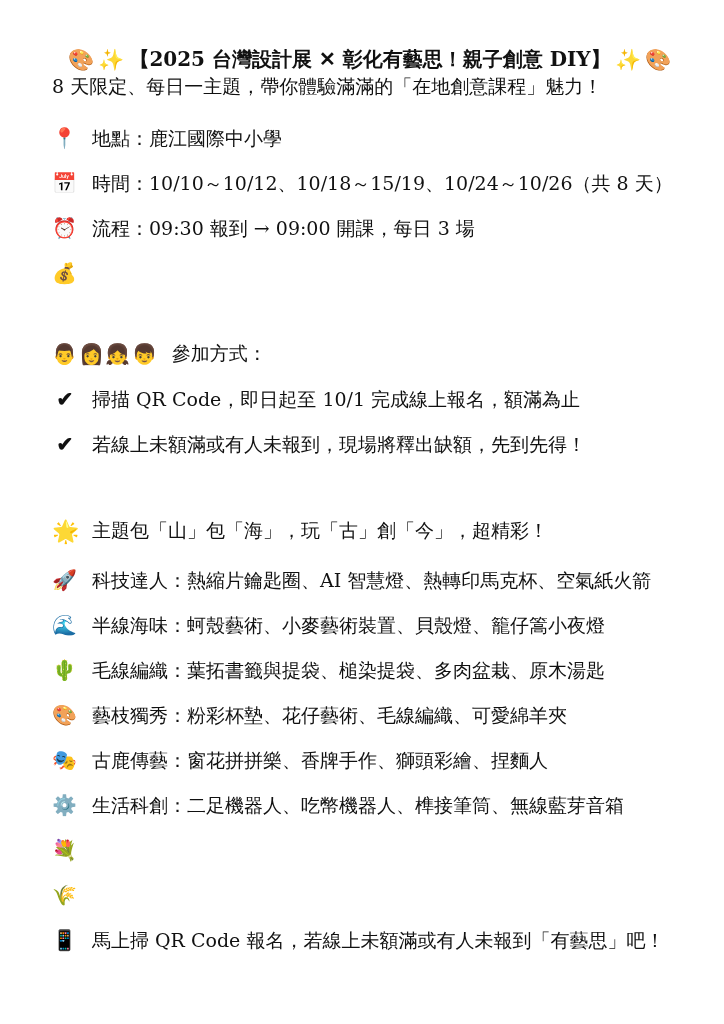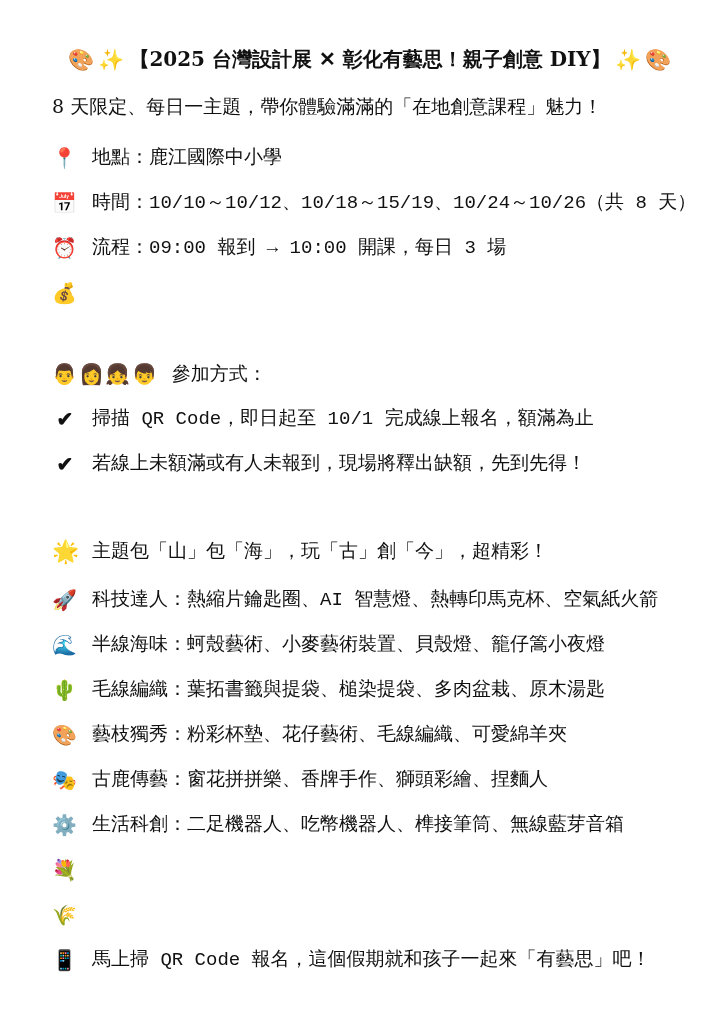--- a/index.html
+++ b/index.html
@@ -20,21 +20,20 @@
     justify-content: center;
     align-items: center;
     gap: 5px;
     font-size: 20px;
     font-weight: bold;
     white-space: nowrap;
   }
   .title-row .emoji { font-size: 21px; font-weight: normal; }
   
   .subtitle {
-    margin-top: 20px;
     font-size: 19px;
     line-height: 26px;
   }
   
   .row {
     display: flex;
     align-items: center;
     gap: 14px;
     font-size: 19px;
     line-height: 26px;
@@ -79,21 +78,21 @@
     font-size: 19px;
     height: 28px;
     margin-bottom: 22px;
     white-space: nowrap;
   }
   .themes .heading-row .emoji {
     font-size: 22px;
     width: 26px; flex: 0 0 26px;
     text-align: center;
   }
-  .text { white-space: nowrap; font-family: Liberation Mono, monospace; }
+  .text { white-space: nowrap; }
 </style>
 </head>
 <body style="background: rgb(255, 255, 255); color: rgb(17, 17, 17);">
 
 <div class="page">
 
   <div class="title-row">
     <span style="display:flex;gap:4px;">
 
         <span class="emoji">🎨</span>
@@ -118,21 +117,21 @@
         <span class="text">地點：鹿江國際中小學</span>
       </div>
 
       <div class="row">
         <span class="emoji">📅</span>
         <span class="text">時間：10/10～10/12、10/18～15/19、10/24～10/26（共 8 天）</span>
       </div>
 
       <div class="row">
         <span class="emoji">⏰</span>
-        <span class="text">流程：09:00 報到 → 10:00 開課，每日 3 場</span>
+        <span class="text">流程：09:30 報到 → 09:00 開課，每日 3 場</span>
       </div>
 
       <div class="row">
         <span class="emoji">💰</span>
       </div>
     </div>
 
   <div class="participation">
     <div class="heading-row">
       <span class="faces">
@@ -201,18 +200,18 @@
         <div class="row">
           <span class="emoji">💐</span>
         </div>
 
         <div class="row">
           <span class="emoji">🌾</span>
         </div>
 
         <div class="row">
           <span class="emoji">📱</span>
-          <span class="text">馬上掃 QR Code 報名，這個假期就和孩子一起來「有藝思」吧！</span>
+          <span class="text">馬上掃 QR Code 報名，若線上未額滿或有人未報到「有藝思」吧！</span>
         </div>
       </div>
   </div>
 
 </div>
 
 </body></html>

